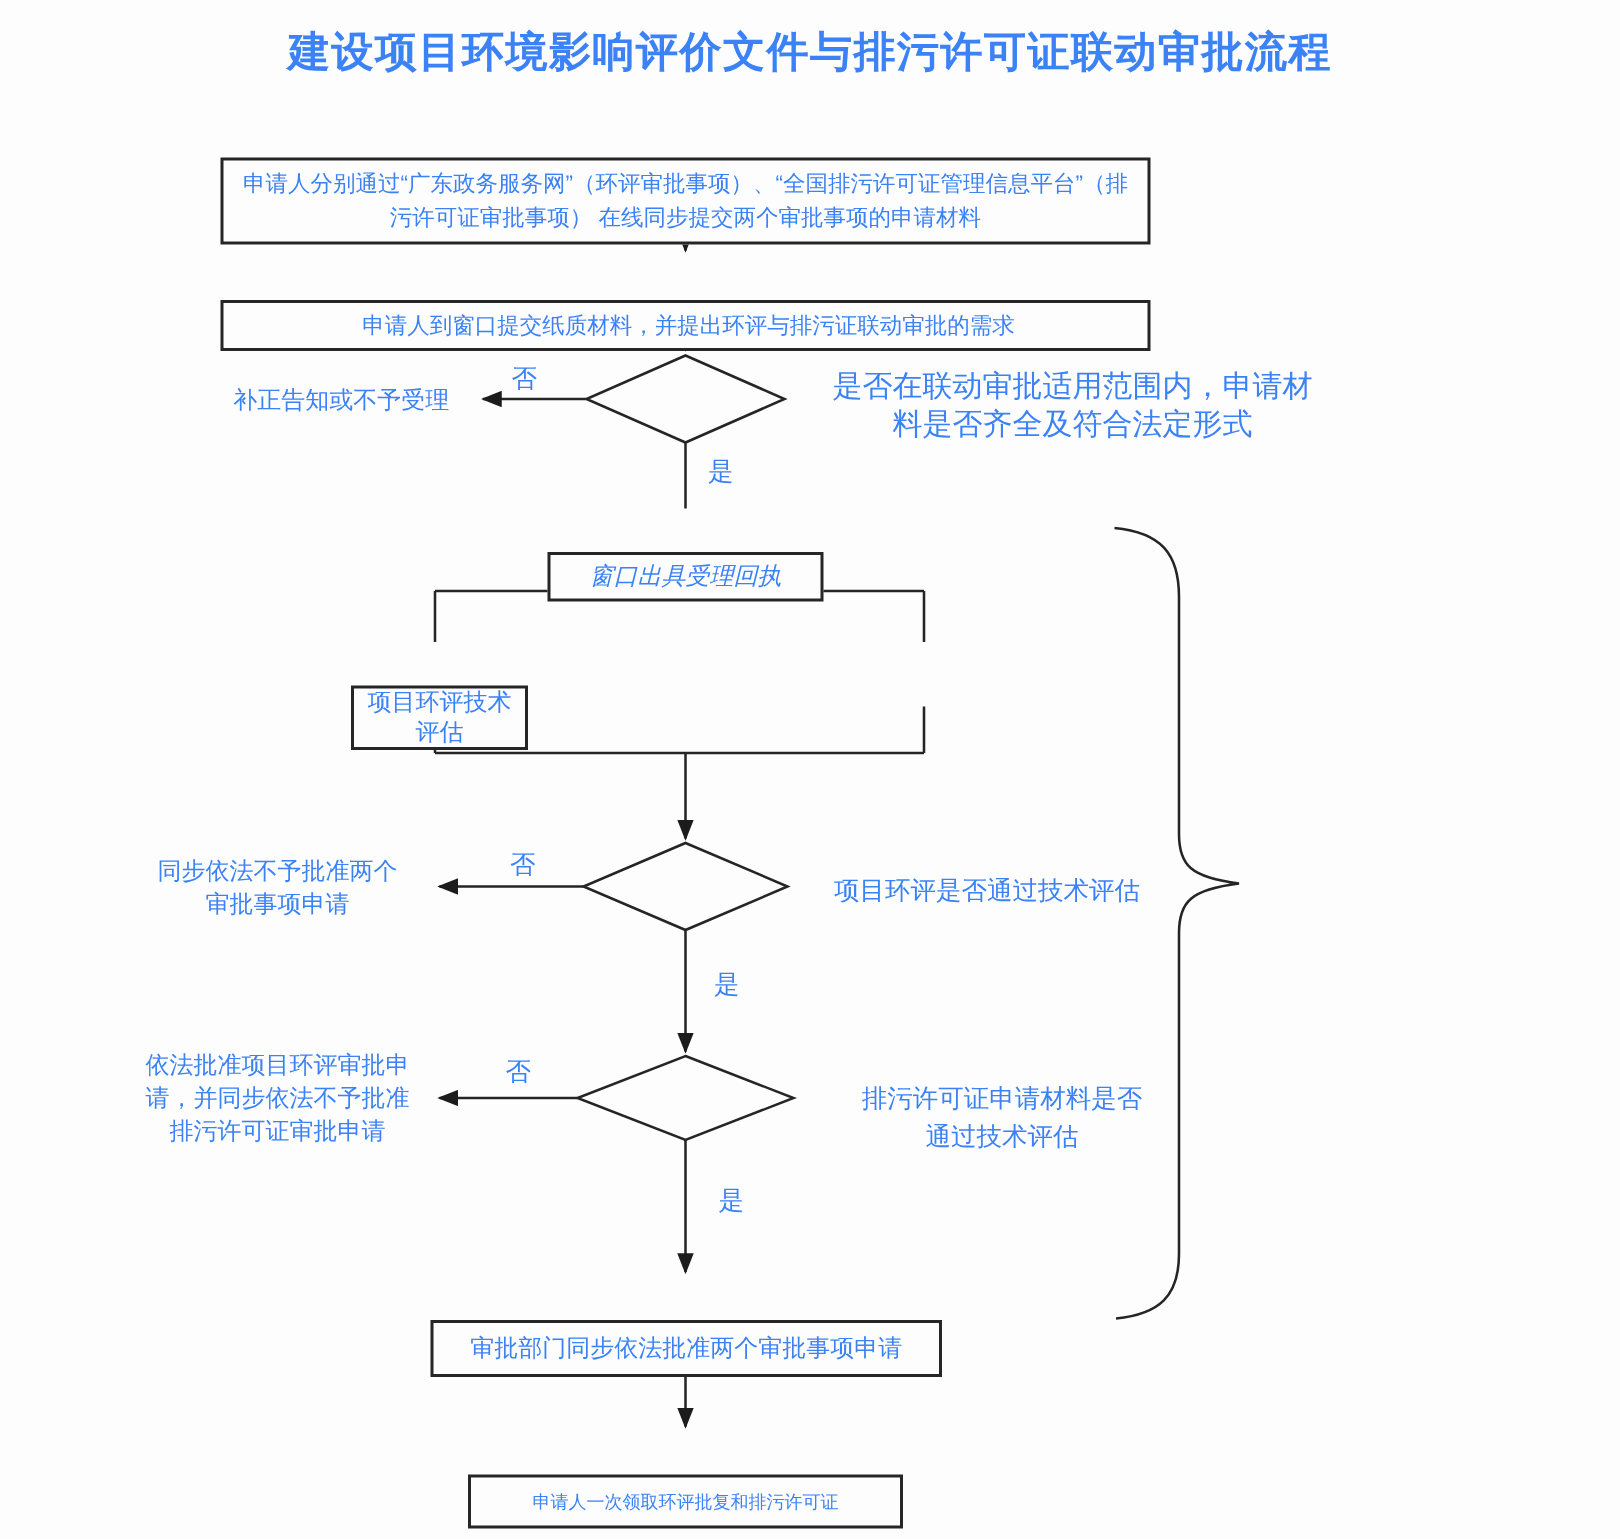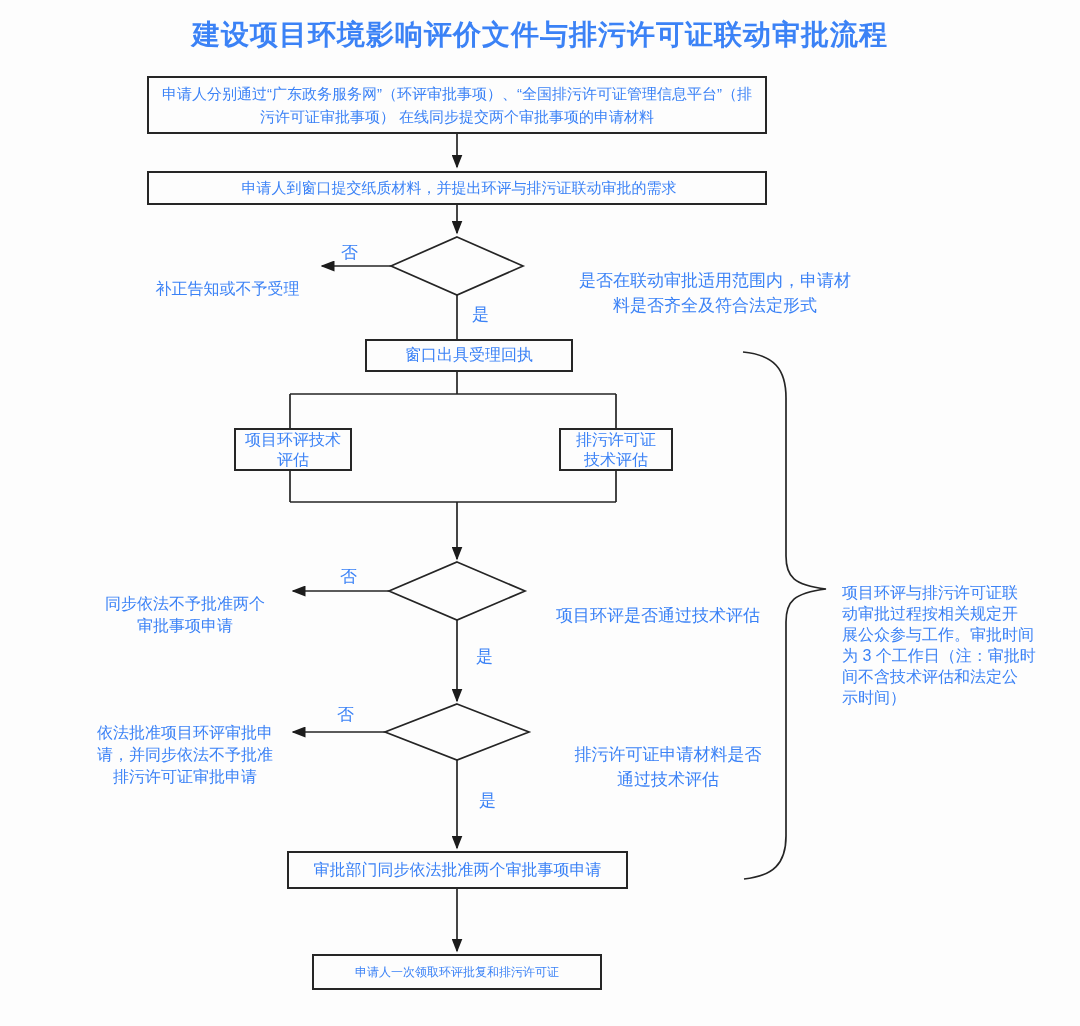--- a/index.html
+++ b/index.html
@@ -16,23 +16,24 @@
     text-align:center;font-size:28px;font-weight:700;letter-spacing:1px;
     white-space:pre-line;
   }
   svg.flow{position:absolute;left:0;top:0;}
   .pbox{
     position:absolute;box-sizing:border-box;
     border:2px solid #262626;background:#fdfdfd;
     display:flex;align-items:center;justify-content:center;
     text-align:center;white-space:pre-line;
     padding:2px 8px;
+    margin-top:29px;
   }
   .flabel{
-    position:absolute;white-space:pre-line;margin-top:22px;
+    position:absolute;white-space:pre-line;
   }
   .yn{
     position:absolute;font-size:17px;
   }
 </style>
 </head>
 <body>
 
 <div class="page">
 
@@ -76,33 +77,31 @@
 
       <path d="M743,352 C774,355 786,369 786,398 L786,556 C786,577 794,585 826,589 C794,593 786,601 786,622 L786,836 C786,864 773,876 744,879"></path>
     </g>
   </svg>
 
   <div class="pbox" style="left:147px;top:76px;width:620px;height:58px;font-size:15px;line-height:23px;">申请人分别通过“广东政务服务网”（环评审批事项）、“全国排污许可证管理信息平台”（排
 污许可证审批事项） 在线同步提交两个审批事项的申请材料</div>
 
   <div class="pbox" style="left:147px;top:171px;width:620px;height:34px;font-size:15px;padding-left:12px;">申请人到窗口提交纸质材料，并提出环评与排污证联动审批的需求</div>
 
-  <div class="pbox" style="left:365px;top:339px;width:208px;height:33px;font-size:16px;">窗口出具受理回执</div>
+  <div class="pbox" style="left:365px;top:339px;width:184px;height:33px;font-size:16px;font-style:italic;">窗口出具受理回执</div>
 
   <div class="pbox" style="left:234px;top:428px;width:118px;height:43px;font-size:16px;line-height:20px;">项目环评技术
 评估</div>
 
-  <div class="pbox" style="left:559px;top:428px;width:114px;height:43px;font-size:16px;line-height:20px;">排污许可证
-技术评估</div>
 
   <div class="pbox" style="left:287px;top:851px;width:341px;height:38px;font-size:16px;">审批部门同步依法批准两个审批事项申请</div>
 
   <div class="pbox" style="left:312px;top:954px;width:290px;height:36px;font-size:12px;">申请人一次领取环评批复和排污许可证</div>
 
-  <div class="flabel" style="left:550px;top:246px;width:330px;text-align:center;font-size:17px;line-height:25px;">是否在联动审批适用范围内，申请材
+  <div class="flabel" style="left:550px;top:246px;width:330px;text-align:center;font-size:20px;line-height:25px;">是否在联动审批适用范围内，申请材
 料是否齐全及符合法定形式</div>
 
   <div class="flabel" style="left:548px;top:720px;width:240px;text-align:center;font-size:17px;line-height:25px;">排污许可证申请材料是否
 通过技术评估</div>
 
   <div class="flabel" style="left:556px;top:582px;width:260px;text-align:left;font-size:17px;">项目环评是否通过技术评估</div>
 
   <div class="flabel" style="left:145px;top:257px;width:165px;text-align:center;font-size:16px;">补正告知或不予受理</div>
 
   <div class="flabel" style="left:95px;top:571px;width:180px;text-align:center;font-size:16px;line-height:22px;">同步依法不予批准两个
@@ -112,20 +111,14 @@
 请，并同步依法不予批准
 排污许可证审批申请</div>
 
   <div class="yn" style="left:341px;top:241px;">否</div>
   <div class="yn" style="left:472px;top:303px;">是</div>
   <div class="yn" style="left:340px;top:565px;">否</div>
   <div class="yn" style="left:476px;top:645px;">是</div>
   <div class="yn" style="left:337px;top:703px;">否</div>
   <div class="yn" style="left:479px;top:789px;">是</div>
 
-  <div class="flabel" style="left:842px;top:560px;width:200px;text-align:left;font-size:16px;line-height:21px;">项目环评与排污许可证联
-动审批过程按相关规定开
-展公众参与工作。审批时间
-为 3 个工作日（注：审批时
-间不含技术评估和法定公
-示时间）</div>
 
 </div>
 
 </body></html>

